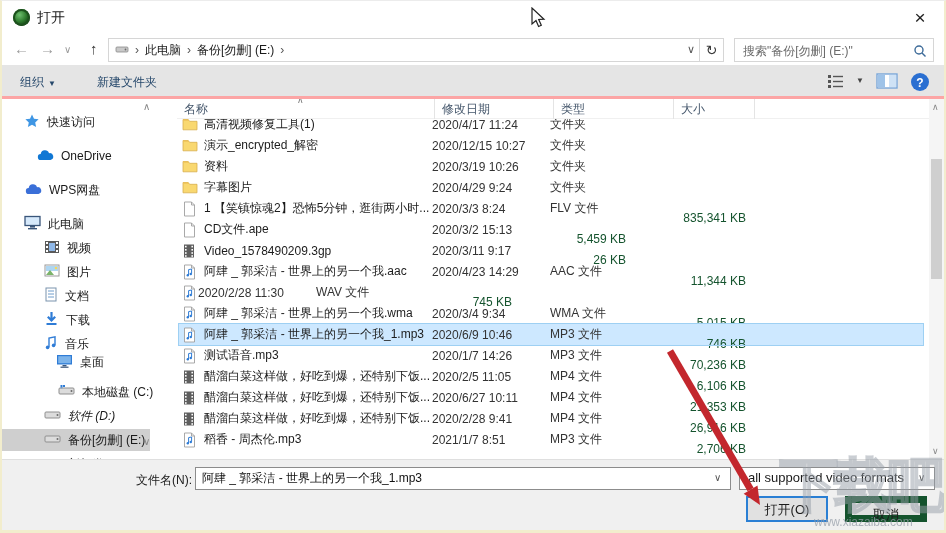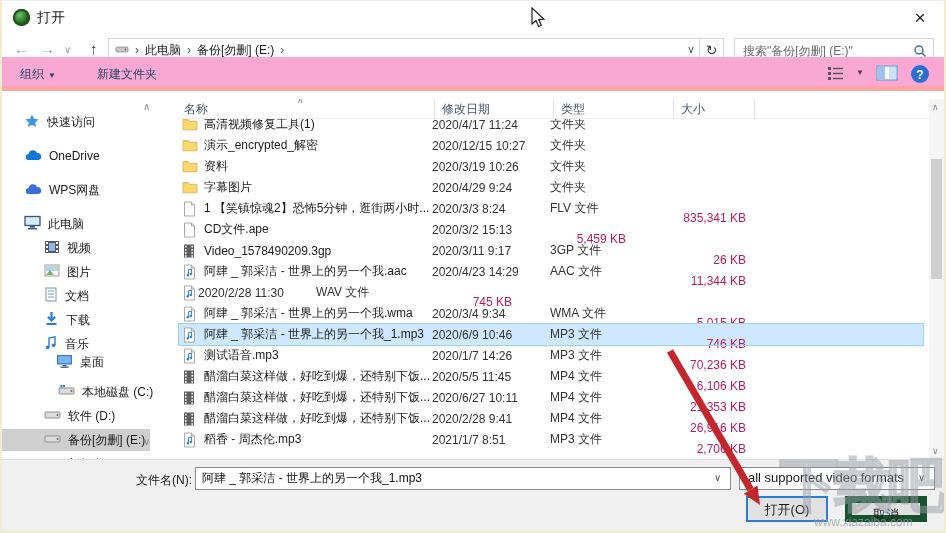--- a/index.html
+++ b/index.html
@@ -24,21 +24,21 @@
   .crumb{font-size:12px;color:#1a1a1a;}
   .crumb-sep{font-size:12px;color:#555;padding:0 6px;}
   #addr-inner{display:flex;align-items:center;height:100%;padding-left:6px;}
   #addr-chev{position:absolute;right:4px;top:4px;font-size:11px;color:#555;}
   #refresh-btn{position:absolute;left:698px;top:1px;width:24px;height:24px;border:1px solid #d6d6d6;border-left:none;
      text-align:center;line-height:23px;font-size:14px;color:#3a3a3a;background:#fff;}
   #searchbox{position:absolute;left:732px;top:1px;width:200px;height:24px;border:1px solid #d6d6d6;background:#fff;}
   #search-text{position:absolute;left:8px;top:4px;font-size:12px;color:#6b6b6b;white-space:nowrap;}
   #search-icon{position:absolute;right:6px;top:5px;}
   
-  #toolbar{position:absolute;left:0;top:56px;width:100%;height:34px;background:#f9a8d4;border-bottom:5px solid #fca5a5;}
+  #toolbar{position:absolute;left:0;top:64px;width:100%;height:34px;background:#e5e5e5;border-bottom:3px solid #fca5a5;}
   #organize{position:absolute;left:18px;top:9px;font-size:12px;color:#26486b;}
   #organize .caret{font-size:8px;color:#26486b;margin-left:4px;}
   #newfolder{position:absolute;left:95px;top:9px;font-size:12px;color:#26486b;}
   .tb-right{position:absolute;top:7px;}
   
   #sidebar{position:absolute;left:0;top:98px;width:168px;height:360px;overflow:hidden;background:#fff;}
   .side-item{position:absolute;left:0;height:22px;display:flex;align-items:center;font-size:12px;color:#1a1a1a;white-space:nowrap;}
   .side-item .lbl{margin-left:7px;}
   .side-item.sel{background:#cfcfcf;width:148px;}
   .side-scroll{position:absolute;font-size:10px;color:#888;}
@@ -47,21 +47,21 @@
   .hcol{position:absolute;top:2px;font-size:12px;color:#44566b;padding-left:7px;}
   .hsep{position:absolute;top:0;width:1px;height:20px;background:#e4e4e4;}
   #sort-ind{position:absolute;left:120px;top:-4px;font-size:9px;color:#777;}
   #rows{position:absolute;left:0;top:20px;width:100%;height:340px;overflow:hidden;}
   .frow{position:absolute;left:2px;width:744px;height:21px;display:flex;align-items:center;}
   .frow.sel{background:#cde8ff;outline:1px solid #9ed0f3;}
   .fic{width:16px;height:16px;margin-left:3px;flex:0 0 16px;}
   .fname{font-size:12px;color:#1c1c1c;margin-left:6px;width:228px;white-space:nowrap;overflow:hidden;}
   .fdate{font-size:12px;color:#333;width:118px;white-space:nowrap;}
   .ftype{font-size:12px;color:#333;width:120px;white-space:nowrap;}
-  .fsize{font-size:12px;color:#be185d;width:76px;text-align:right;white-space:nowrap;margin-top:19px;}
+  .fsize{font-size:12px;color:#14532d;width:76px;text-align:right;white-space:nowrap;margin-top:19px;}
   #list-scroll{position:absolute;right:0;top:98px;width:15px;height:360px;background:#f5f5f5;}
   #list-scroll .a{position:absolute;left:3px;font-size:9px;color:#888;}
   #list-scroll .thumb{position:absolute;left:2px;top:60px;width:11px;height:120px;background:#cfcfcf;}
   
   #footer{position:absolute;left:0;top:458px;width:100%;height:73px;background:#f0f0f0;border-top:1px solid #dfdfdf;}
   #fn-label{position:absolute;left:134px;top:12px;font-size:12px;color:#1a1a1a;}
   #fn-input{position:absolute;left:193px;top:7px;width:536px;height:23px;background:#fff;border:1px solid #8c8c8c;
      font-size:12px;color:#111;padding:0 18px 0 6px;line-height:21px;white-space:nowrap;overflow:hidden;}
   #fn-chev{position:absolute;left:712px;top:12px;font-size:10px;color:#555;}
   #filter-box{position:absolute;left:737px;top:7px;width:196px;height:23px;background:#fff;border:1px solid #8c8c8c;
@@ -160,21 +160,21 @@
     </div>
   </div>
 
   <div id="sidebar">
       <div class="side-item" style="top: 12px; padding-left: 22px;">
         <span><svg width="16" height="16" viewBox="0 0 16 16">
             <path d="M8 1.5l2 4.3 4.6.5-3.4 3.1.9 4.6L8 11.7 3.9 14l.9-4.6L1.4 6.3 6 5.8z" fill="#3f96e4"></path>
           </svg></span>
         <span class="lbl">快速访问</span>
       </div>
-      <div class="side-item" style="top: 46px; padding-left: 22px;">
+      <div class="side-item" style="top: 46px; padding-left: 34px;">
         <span><svg width="18" height="14" viewBox="0 0 18 14">
             <path d="M5 12a3 3 0 0 1-.3-6A4.3 4.3 0 0 1 13 5.2 3.2 3.2 0 0 1 14.5 12z" fill="#1077d4"></path>
           </svg></span>
         <span class="lbl">OneDrive</span>
       </div>
       <div class="side-item" style="top: 80px; padding-left: 22px;">
         <span><svg width="18" height="14" viewBox="0 0 18 14">
             <path d="M5 12a3 3 0 0 1-.3-6A4.3 4.3 0 0 1 13 5.2 3.2 3.2 0 0 1 14.5 12z" fill="#3a6fd8"></path>
           </svg></span>
         <span class="lbl">WPS网盘</span>
@@ -245,21 +245,21 @@
       <div class="side-item" style="top: 282px; padding-left: 56px;">
         <span><svg width="17" height="13" viewBox="0 0 17 13">
             <rect x="1" y="4" width="15" height="6" rx="1" fill="#dcdcdc" stroke="#8f8f8f"></rect>
             <circle cx="13.5" cy="7" r="1" fill="#6a6a6a"></circle>
             <rect x="2.5" y="1" width="2" height="2" fill="#2f7cd6"></rect>
             <rect x="5" y="1" width="2" height="2" fill="#2f7cd6"></rect>
             <rect x="2.5" y="3.4" width="2" height="0.8" fill="#2f7cd6"></rect>
           </svg></span>
         <span class="lbl">本地磁盘 (C:)</span>
       </div>
-      <div class="side-item" style="top: 306px; padding-left: 42px;">
+      <div class="side-item" style="top: 306px; padding-left: 42px; font-style: italic;">
         <span><svg width="17" height="13" viewBox="0 0 17 13">
             <rect x="1" y="4" width="15" height="6" rx="1" fill="#dcdcdc" stroke="#8f8f8f"></rect>
             <circle cx="13.5" cy="7" r="1" fill="#6a6a6a"></circle>
           </svg></span>
         <span class="lbl">软件 (D:)</span>
       </div>
       <div class="side-item sel" style="top: 330px; padding-left: 42px;">
         <span><svg width="17" height="13" viewBox="0 0 17 13">
             <rect x="1" y="4" width="15" height="6" rx="1" fill="#dcdcdc" stroke="#8f8f8f"></rect>
             <circle cx="13.5" cy="7" r="1" fill="#6a6a6a"></circle>
@@ -356,21 +356,20 @@
               <rect x="3" y="6" width="1.6" height="1.6" fill="#fff"></rect>
               <rect x="3" y="9.2" width="1.6" height="1.6" fill="#fff"></rect>
               <rect x="3" y="12.2" width="1.6" height="1.6" fill="#fff"></rect>
               <rect x="9.4" y="2.8" width="1.6" height="1.6" fill="#fff"></rect>
               <rect x="9.4" y="6" width="1.6" height="1.6" fill="#fff"></rect>
               <rect x="9.4" y="9.2" width="1.6" height="1.6" fill="#fff"></rect>
               <rect x="9.4" y="12.2" width="1.6" height="1.6" fill="#fff"></rect>
             </svg></span>
           <span class="fname">Video_1578490209.3gp</span>
           <span class="fdate">2020/3/11 9:17</span>
-          <span class="ftype">3GP 文件</span>
           <span class="fsize">26 KB</span>
         </div>
         <div class="frow" style="top: 142px;">
           <span class="fic"><svg width="14" height="16" viewBox="0 0 14 16">
               <path d="M2.5 1h7l3 3v11h-10z" fill="#fff" stroke="#9f9f9f" stroke-width="0.9"></path>
               <path d="M9.5 1v3h3" fill="none" stroke="#9f9f9f" stroke-width="0.9"></path>
               <path d="M6.6 11V5.6l3-.6v4.6" stroke="#2f7cd6" stroke-width="1" fill="none"></path>
               <circle cx="5.8" cy="11.2" r="1.2" fill="#2f7cd6"></circle>
               <circle cx="8.8" cy="10" r="1.2" fill="#2f7cd6"></circle>
             </svg></span>
@@ -436,21 +435,21 @@
               <rect x="3" y="2.8" width="1.6" height="1.6" fill="#fff"></rect>
               <rect x="3" y="6" width="1.6" height="1.6" fill="#fff"></rect>
               <rect x="3" y="9.2" width="1.6" height="1.6" fill="#fff"></rect>
               <rect x="3" y="12.2" width="1.6" height="1.6" fill="#fff"></rect>
               <rect x="9.4" y="2.8" width="1.6" height="1.6" fill="#fff"></rect>
               <rect x="9.4" y="6" width="1.6" height="1.6" fill="#fff"></rect>
               <rect x="9.4" y="9.2" width="1.6" height="1.6" fill="#fff"></rect>
               <rect x="9.4" y="12.2" width="1.6" height="1.6" fill="#fff"></rect>
             </svg></span>
           <span class="fname">醋溜白菜这样做，好吃到爆，还特别下饭...</span>
-          <span class="fdate">2020/5/5 11:45</span>
+          <span class="fdate">2020/2/5 11:05</span>
           <span class="ftype">MP4 文件</span>
           <span class="fsize">6,106 KB</span>
         </div>
         <div class="frow" style="top: 268px;">
           <span class="fic"><svg width="14" height="16" viewBox="0 0 14 16">
               <rect x="2" y="1.5" width="10" height="13" fill="#5f5f5f"></rect>
               <rect x="3" y="2.8" width="1.6" height="1.6" fill="#fff"></rect>
               <rect x="3" y="6" width="1.6" height="1.6" fill="#fff"></rect>
               <rect x="3" y="9.2" width="1.6" height="1.6" fill="#fff"></rect>
               <rect x="3" y="12.2" width="1.6" height="1.6" fill="#fff"></rect>

